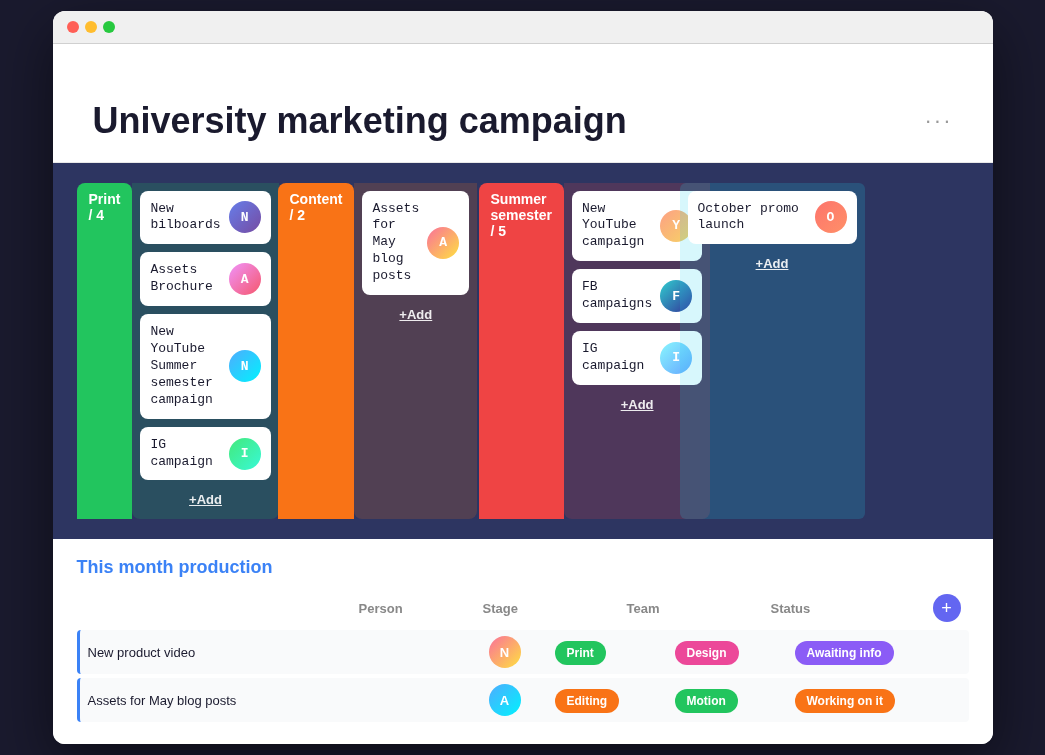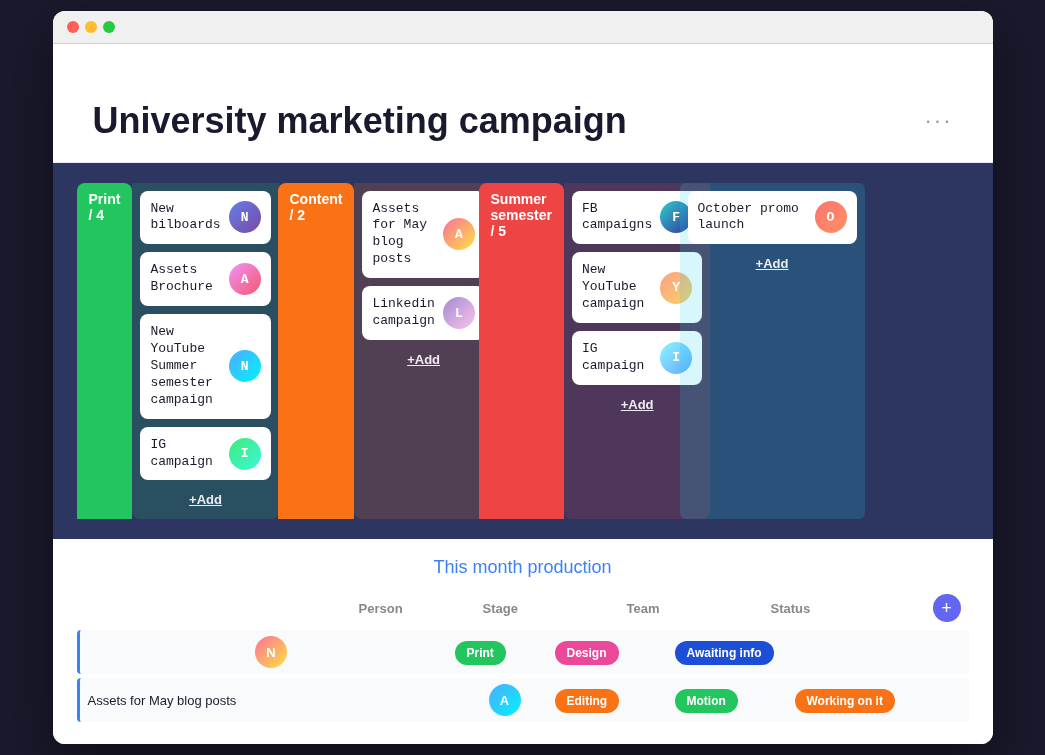--- a/index.html
+++ b/index.html
@@ -151,24 +151,23 @@
       border: none;
       text-decoration: underline;
     }
 
     .table-section {
       background: #fff;
       padding: 18px 24px;
     }
     .table-title {
       font-size: 18px;
-      font-weight: 400;
+      font-weight: 700;
       color: #3b82f6;
       margin-bottom: 12px;
-      text-align: center;
     }
     .table-header {
       display: grid;
       grid-template-columns: 1fr 100px 120px 120px 130px 36px;
       align-items: center;
       font-size: 13px;
       font-weight: 600;
       color: #888;
       padding: 4px 8px;
       margin-bottom: 4px;
@@ -199,21 +198,21 @@
       padding: 5px 12px;
       font-size: 12px;
       font-weight: 600;
       color: #fff;
       text-align: center;
       white-space: nowrap;
     }
     .tag-green { background: #22c55e; }
     .tag-orange { background: #f97316; }
     .tag-pink { background: #ec4899; }
-    .tag-blue-light { background: #1d4ed8; }
+    .tag-blue-light { background: #8b5cf6; }
     .tag-motion { background: #22c55e; }
     .add-row-btn {
       width: 28px; height: 28px;
       border-radius: 50%;
       background: #6366f1;
       color: #fff;
       font-size: 18px;
       display: flex;
       align-items: center;
       justify-content: center;
@@ -261,37 +260,33 @@
           <button class="add-btn">+Add</button>
         </div>
       </div>
       <div class="kanban-col col-orange">
         <div class="col-header">Content / 2</div>
         <div class="col-body">
           <div class="card">
             <div class="card-text">Assets for May blog posts</div>
             <div class="avatar av5">A</div>
           </div>
-          <div class="card">
-            <div class="card-text">Linkedin campaign</div>
-            <div class="avatar av6">L</div>
-          </div>
           <button class="add-btn">+Add</button>
         </div>
       </div>
       <div class="kanban-col col-red">
         <div class="col-header">Summer semester / 5</div>
         <div class="col-body">
           <div class="card">
+            <div class="card-text">New YouTube campaign</div>
+            <div class="avatar av7">Y</div>
+          </div>
+          <div class="card">
             <div class="card-text">FB campaigns</div>
             <div class="avatar av8">F</div>
-          </div>
-          <div class="card">
-            <div class="card-text">New YouTube campaign</div>
-            <div class="avatar av7">Y</div>
           </div>
           <div class="card">
             <div class="card-text">IG campaign</div>
             <div class="avatar av9">I</div>
           </div>
           <button class="add-btn">+Add</button>
         </div>
       </div>
       <div class="kanban-col col-cyan">
         <div class="col-body">
@@ -309,20 +304,21 @@
     <div class="table-header">
       <div></div>
       <div>Person</div>
       <div>Stage</div>
       <div>Team</div>
       <div>Status</div>
       <button class="add-row-btn">+</button>
     </div>
     <div id="table-rows">
         <div class="table-row">
+    <div class="row-name">New product video</div>
     <div class="row-avatar">
       <div class="avatar av5">N</div>
     </div>
     <div>
       <span class="tag tag-green">Print</span>
     </div>
     <div>
       <span class="tag tag-pink">Design</span>
     </div>
     <div>

